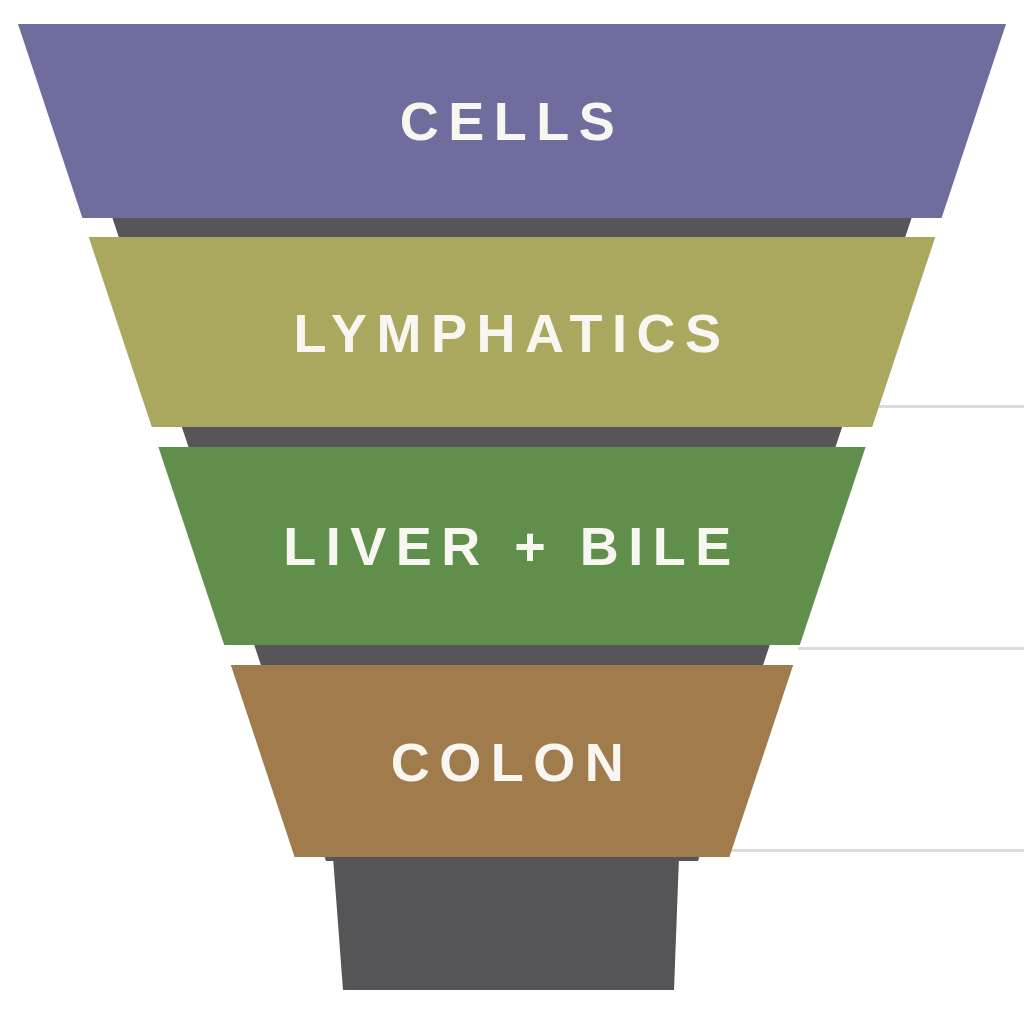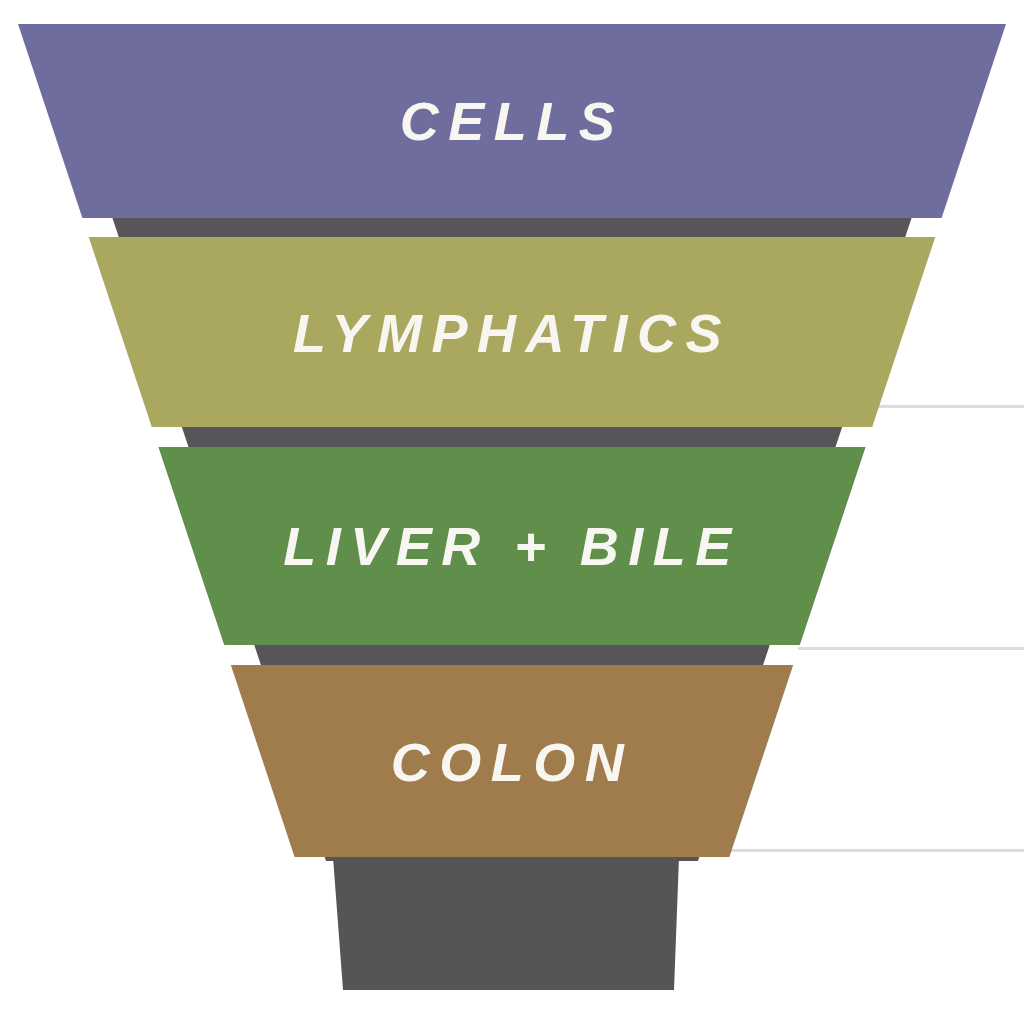--- a/index.html
+++ b/index.html
@@ -7,21 +7,20 @@
     padding: 0;
     width: 1024px;
     height: 1024px;
     background: #ffffff;
     overflow: hidden;
   }
   .stage {
     position: relative;
     width: 1024px;
     height: 1024px;
-    font-style: italic;
   }
   svg.funnel-svg {
     display: block;
     width: 1024px;
     height: 1024px;
   }
   .layer-label {
     font-family: "Liberation Sans", "DejaVu Sans", sans-serif;
     font-weight: 600;
     font-size: 54px;

